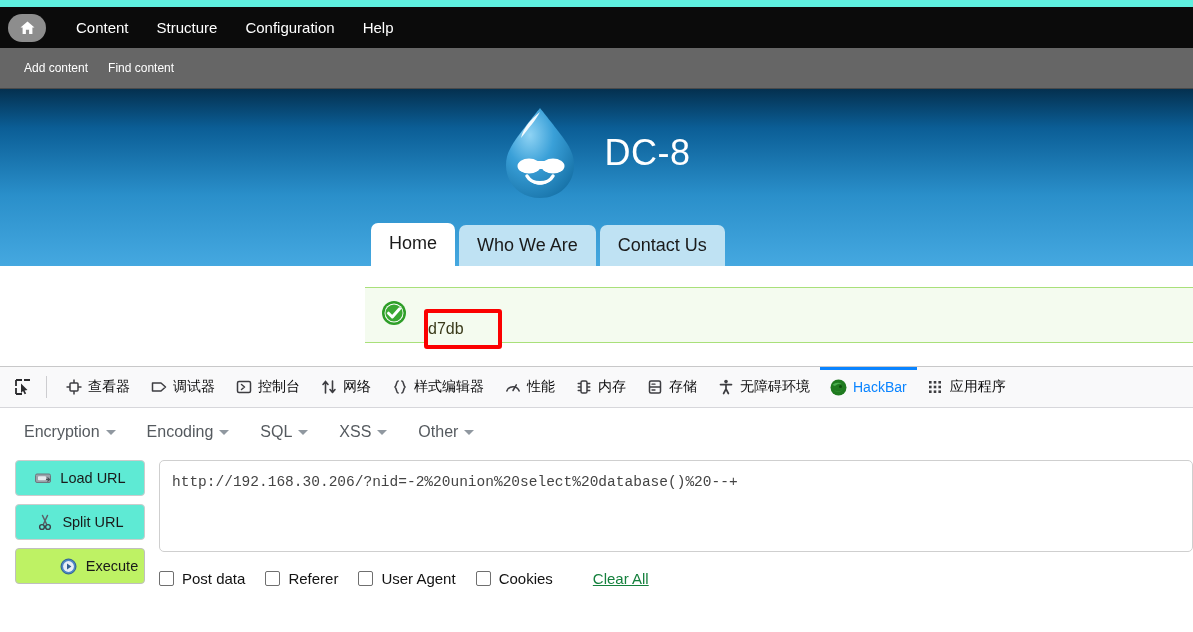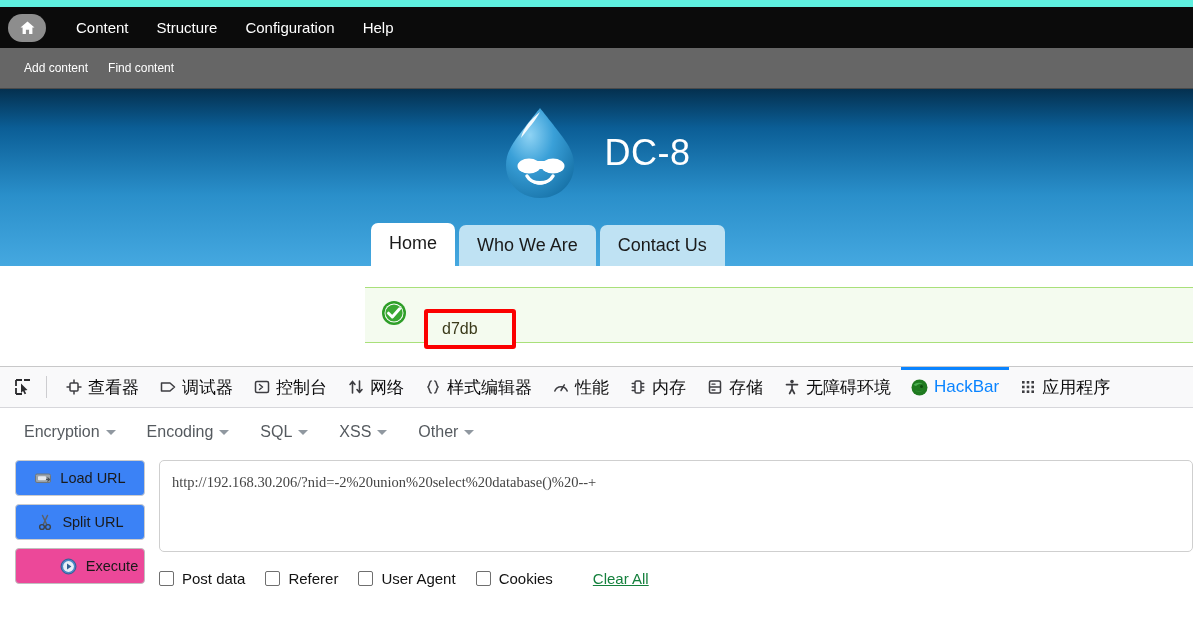--- a/index.html
+++ b/index.html
@@ -119,37 +119,37 @@
     display: flex;
     align-items: center;
     padding-left: 16px;
   }
   .check-icon { width: 26px; height: 26px; flex: 0 0 26px; }
   .highlight-box {
     margin-left: 17px;
     border: 4px solid #fb0000;
     border-radius: 3px;
     background: #f4fbef;
-    padding: 6px 34px 7px 14px;
+    padding: 6px 34px 7px 0;
     font-size: 16px;
     color: #3a3a1a;
     line-height: 1.2;
     margin-top: 28px;
   }
 
   
   .devtools-bar {
     height: 42px;
     background: #f9f9fa;
     border-top: 1px solid #c8c8c9;
     border-bottom: 1px solid #d7d7db;
     display: flex;
     align-items: center;
     padding-left: 8px;
-    font-size: 17px;
+    font-size: 14px;
     color: #0c0c0d;
   }
   .dt-picker {
     width: 30px; height: 30px;
     display:flex; align-items:center; justify-content:center;
     margin-right: 6px;
   }
   .dt-sep {
     width: 1px; height: 22px; background: #cdcdd0; margin: 0 8px 0 2px;
   }
@@ -205,43 +205,43 @@
     display: flex;
     flex-direction: column;
     gap: 8px;
     width: 130px;
     padding-top: 6px;
   }
   .hb-btn {
     height: 36px;
     border: 1px solid #ccc;
     border-radius: 4px;
-    background: #3b82f6;
+    background: #5eead4;
     display: flex;
     align-items: center;
     justify-content: center;
     gap: 8px;
     font-size: 14.5px;
     color: #1a1a1a;
   }
   .hb-btn.primary {
-    background: #ec4899;
+    background: #bef264;
     border-color: #bfbfbf;
     padding-left: 38px;
   }
   .hb-btn .bico { width: 18px; height: 18px; flex:0 0 18px; display:flex; align-items:center; justify-content:center;}
 
   .hb-right { flex: 1; padding-top: 6px; }
   .url-area {
     width: 100%;
     height: 92px;
     border: 1px solid #cfcfcf;
     border-radius: 5px;
     background: #fff;
-    font-family: Liberation Serif, serif;
+    font-family: Liberation Mono, monospace;
     font-size: 14.5px;
     color: #444;
     padding: 11px 12px;
     resize: none;
     outline: none;
     line-height: 1.4;
   }
   .opts-row {
     display: flex;
     align-items: center;

